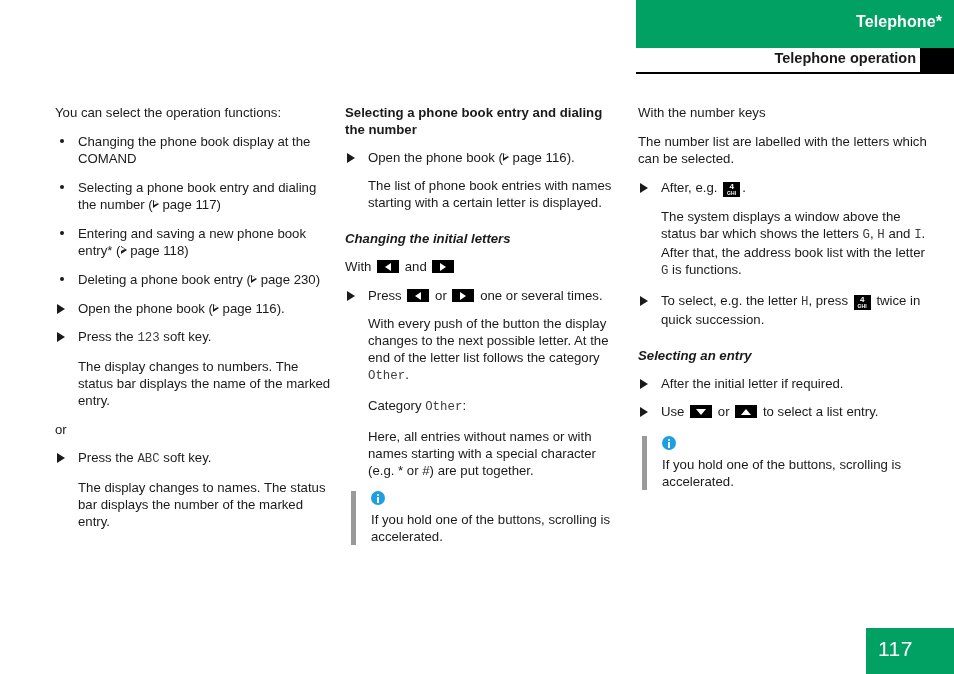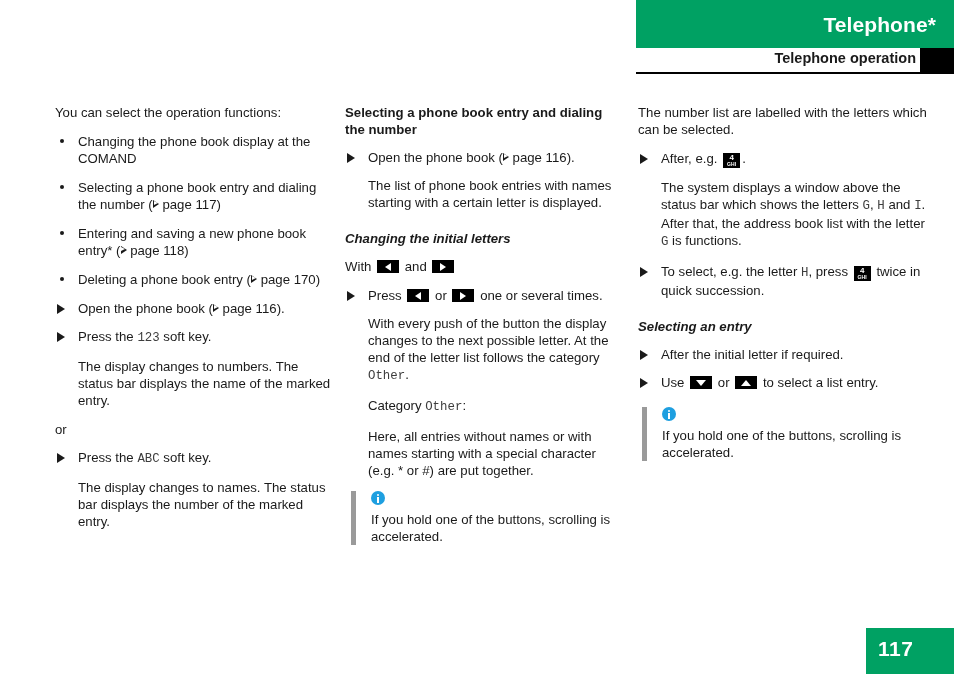--- a/index.html
+++ b/index.html
@@ -12,22 +12,22 @@
     overflow: hidden;
   }
   .page { position: relative; width: 954px; height: 674px; }
 
   
   .hdr-green {
     position: absolute; left: 636px; top: 0; width: 318px; height: 48px;
     background: #00a163;
   }
   .hdr-green-label {
-    position: absolute; right: 18px; top: 13px;
-    color: #ffffff; font-size: 21px; font-weight: bold;
+    position: absolute; right: 12px; top: 13px;
+    color: #ffffff; font-size: 16px; font-weight: bold;
     letter-spacing: .1px; white-space: nowrap;
   }
   .hdr-sub-wrap {
     position: absolute; left: 636px; top: 48px; width: 318px; height: 40px;
   }
   .hdr-sub-label {
     position: absolute; right: 38px; top: 2px;
     color: #1a1a1a; font-size: 14.5px; font-weight: bold;
     white-space: nowrap;
   }
@@ -40,21 +40,21 @@
     background: #000000;
   }
 
   
   .footer-block {
     position: absolute; left: 866px; top: 628px; width: 88px; height: 46px;
     background: #00a163;
   }
   .footer-num {
     position: absolute; left: 12px; top: 9px;
-    color: #ffffff; font-size: 21px; font-weight: bold; letter-spacing: .5px;
+    color: #ffffff; font-size: 21px; font-weight: normal; letter-spacing: .5px;
   }
 
   
   .col { position: absolute; top: 104px; font-size: 13.2px; line-height: 17px; }
   .col1 { left: 55px; width: 277px; }
   .col2 { left: 345px; width: 277px; }
   .col3 { left: 638px; width: 294px; }
 
   p { margin: 0 0 12px 0; }
   .h-bold { font-weight: bold; margin: 0 0 11px 0; line-height: 17px; }
@@ -181,21 +181,21 @@
     <div class="bullet">
       <span class="dot"></span>
       <span>Selecting a phone book entry and dialing the number (</span><span class="ptri"></span> <span>page 117</span><span>)</span>
     </div>
     <div class="bullet">
       <span class="dot"></span>
       <span>Entering and saving a new phone book entry* (</span><span class="ptri"></span> <span>page 118</span><span>)</span>
     </div>
     <div class="bullet">
       <span class="dot"></span>
-      <span>Deleting a phone book entry (</span><span class="ptri"></span> <span>page 170</span><span>)</span>
+      <span>Deleting a phone book entry (</span><span class="ptri"></span> <span>page 230</span><span>)</span>
     </div>
 
 
     <div class="step">
       <span class="tri"></span>
       <span>Open the phone book (</span><span class="ptri"></span> <span>page 116</span><span>).</span>
     </div>
 
     <div class="step">
       <span class="tri"></span>
@@ -250,20 +250,21 @@
 
     <div class="note" style="margin-left:4px;">
       <span class="bar"></span>
       <span class="iicon"></span>
       <p class="ntext">If you hold one of the buttons, scrolling is accelerated.</p>
     </div>
   </div>
 
   <div class="col col3">
 
+    <div class="plain-sub">With the number keys</div>
 
     <p>The number list are labelled with the letters which can be selected.</p>
 
     <div class="step">
       <span class="tri"></span>
       <span>After, e.g.</span>
       <span class="numkey"><span class="nk-num">4</span><span class="nk-sub">GHI</span></span><span>.</span>
     </div>
 
     <div class="indent"><span>The system displays a window above the status bar which shows the letters </span><span class="mono">G</span><span>, </span><span class="mono">H</span><span> and </span><span class="mono">I</span><span>. After that, the address book list with the letter </span><span class="mono">G</span><span> is functions.</span></div>

